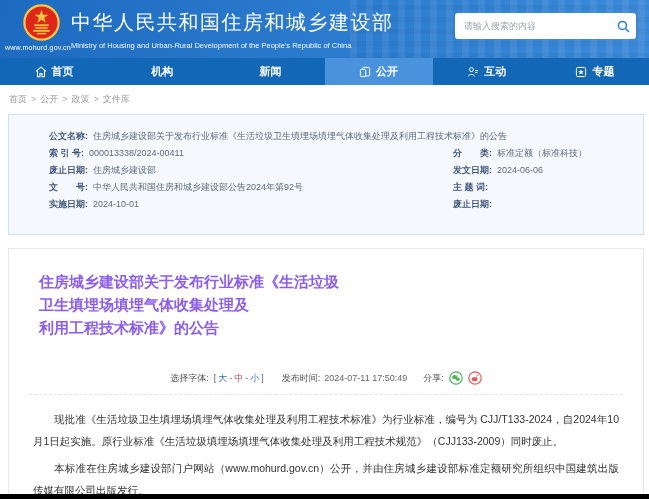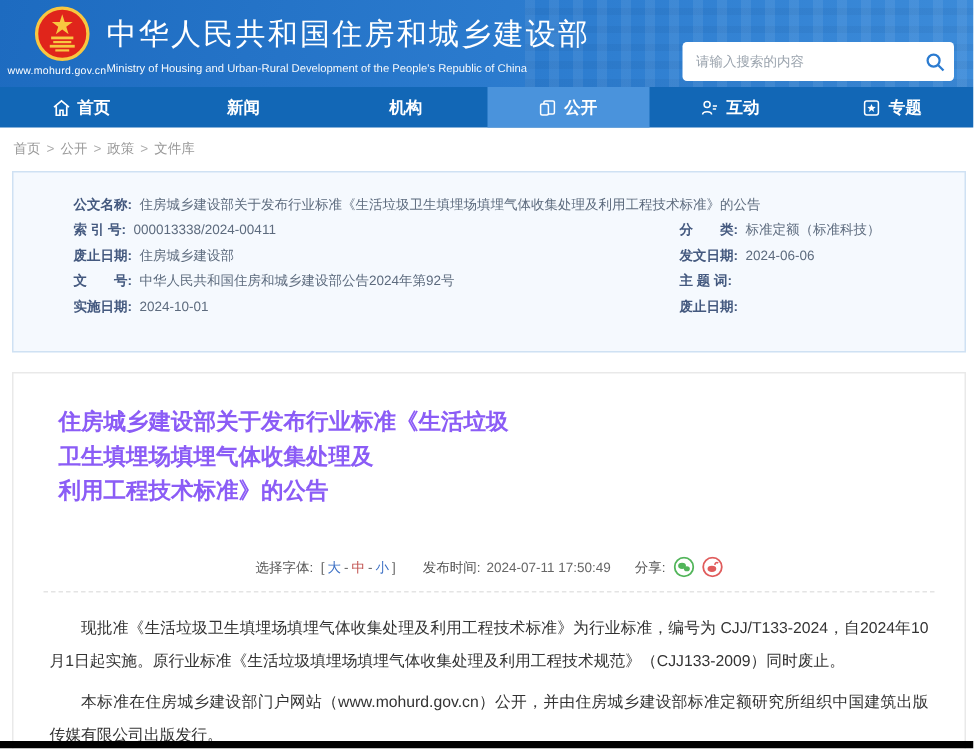--- a/index.html
+++ b/index.html
@@ -8,21 +8,21 @@
   
   .hdr{position:relative;height:58px;background:linear-gradient(100deg,#1d6bc0 0%,#2c7ccf 55%,#3c8bd9 100%);}
   .hdr::after{content:"";position:absolute;right:0;top:0;width:46%;height:100%;
       background:repeating-linear-gradient(90deg,rgba(255,255,255,.07) 0 7px,transparent 7px 16px),
                  repeating-linear-gradient(0deg,rgba(0,40,90,.06) 0 5px,transparent 5px 12px);pointer-events:none}
   .emblem{position:absolute;left:23px;top:4px;width:37px;height:37px;z-index:2}
   .site-url{position:absolute;left:5px;top:44px;color:#fff;font-size:7px;z-index:2;letter-spacing:.2px}
   .hdr-text{position:absolute;left:71px;top:9px;color:#fff;z-index:2}
   .site-title{font-size:20px;font-weight:normal;letter-spacing:1.5px}
   .site-sub{font-size:7.5px;margin-top:5px;opacity:.95}
-  .search{position:absolute;right:13px;top:28px;width:181px;height:26px;background:#fff;border-radius:3px;
+  .search{position:absolute;right:13px;top:13px;width:181px;height:26px;background:#fff;border-radius:3px;
       display:flex;align-items:center;z-index:3}
   .search input{flex:1;border:0;outline:0;background:transparent;font-size:9px;color:#333;padding:0 4px 0 9px;min-width:0}
   .search input::placeholder{color:#9aa3ad}
   .search-ic{width:26px;height:100%;display:flex;align-items:center;justify-content:center;cursor:pointer}
   
   .nav{display:flex;height:27px;background:#1267b6}
   .nav-item{flex:1;display:flex;align-items:center;justify-content:center;gap:5px;color:#fff;
       font-size:11px;font-weight:bold;cursor:pointer}
   .nav-item.active{background:#4a93dc}
   .nic{display:flex;align-items:center}
@@ -91,24 +91,24 @@
   <nav class="nav">
     <div class="nav-item">
       <span class="nic">
         <svg width="12" height="12" viewBox="0 0 12 12">
             <path d="M1 5.4 L6 1.2 L11 5.4 M2.5 4.8 V10.8 H5 V7.5 H7 V10.8 H9.5 V4.8" stroke="#fff" stroke-width="1.1" fill="none"></path>
           </svg>
       </span>
       <span>首页</span>
     </div>
     <div class="nav-item">
+      <span>机构</span>
+    </div>
+    <div class="nav-item">
       <span>新闻</span>
-    </div>
-    <div class="nav-item">
-      <span>机构</span>
     </div>
     <div class="nav-item active">
       <span class="nic">
         <svg width="12" height="12" viewBox="0 0 12 12">
             <rect x="3.6" y="1.4" width="7" height="8.6" rx="1" stroke="#fff" stroke-width="1" fill="none"></rect>
             <rect x="1.4" y="3.4" width="5.2" height="7.2" rx="1" stroke="#fff" stroke-width="1" fill="#4a93dc"></rect>
           </svg>
       </span>
       <span>公开</span>
     </div>

